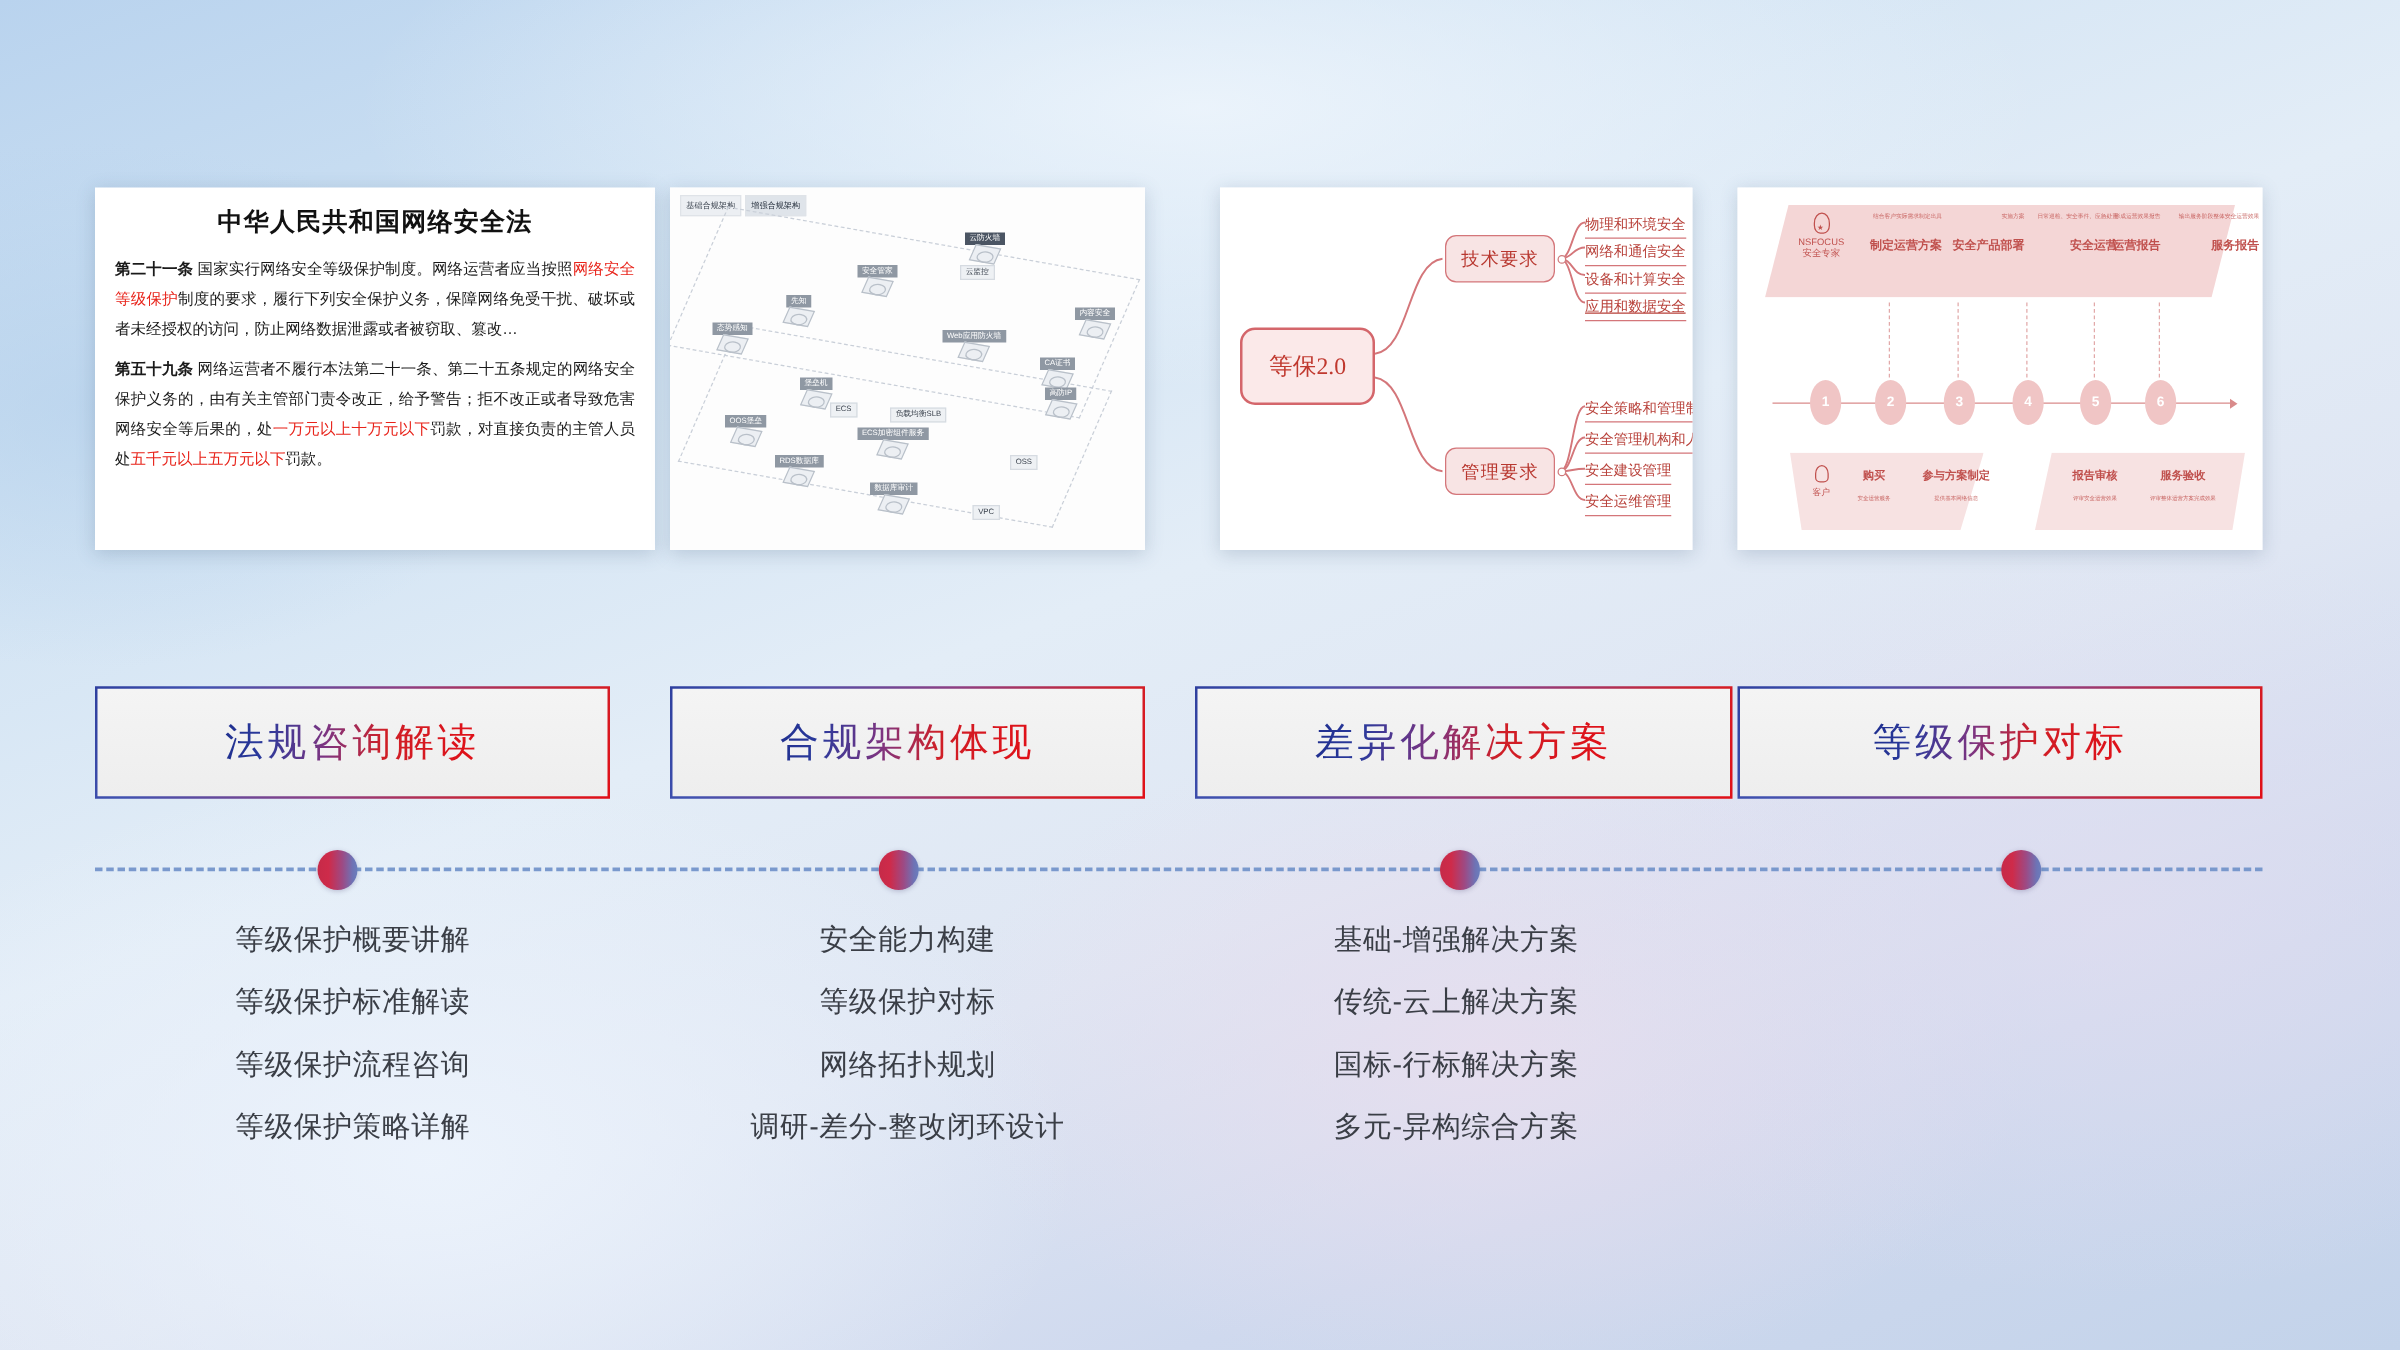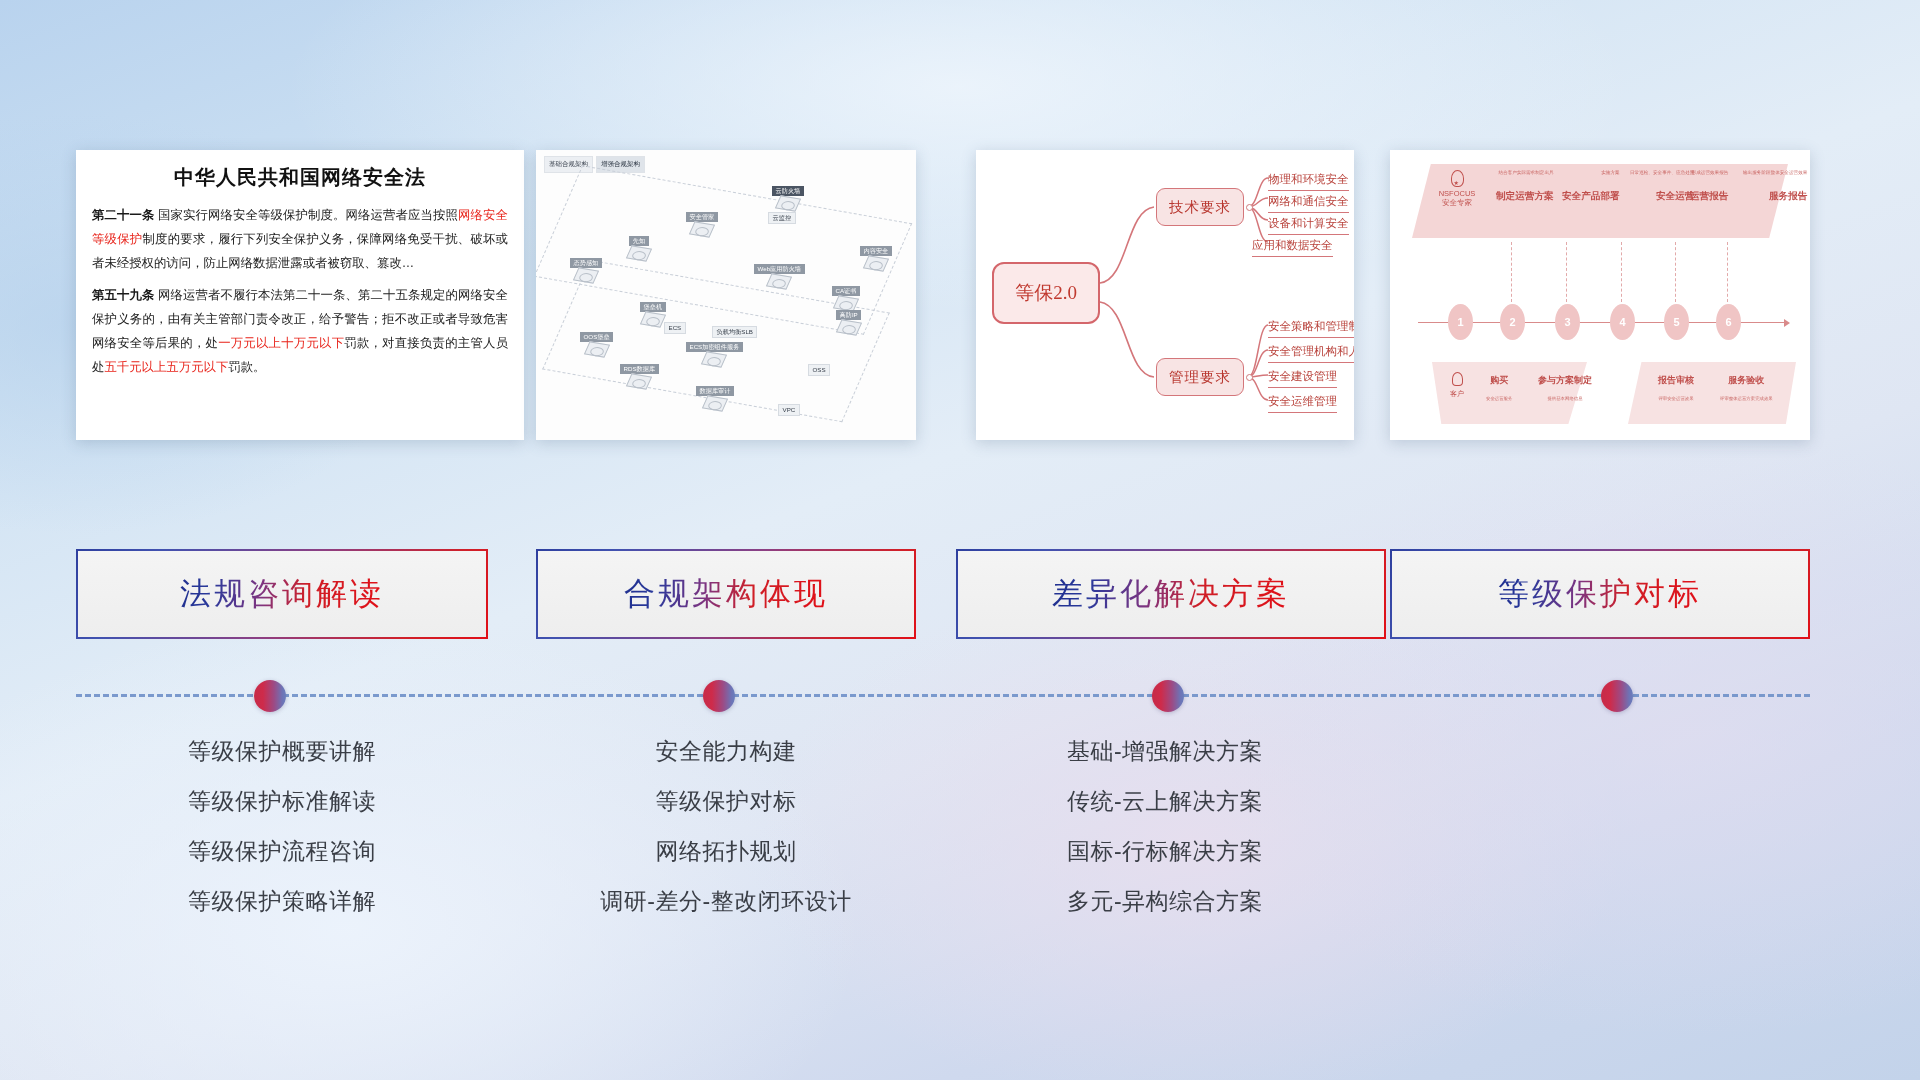--- a/index.html
+++ b/index.html
@@ -358,21 +358,21 @@
       </svg>
       <div class="mind-root">等保2.0</div>
       <div class="mind-branch b1">技术要求</div>
       <div class="mind-branch b2">管理要求</div>
       <div class="mind-dot" style="left:270px;top:54px"></div>
       <div class="mind-dot" style="left:270px;top:224px"></div>
       <div id="mind-leaves">
           <div class="mind-leaf" style="left: 292px; top: 22px;">物理和环境安全</div>
           <div class="mind-leaf" style="left: 292px; top: 44px;">网络和通信安全</div>
           <div class="mind-leaf" style="left: 292px; top: 66px;">设备和计算安全</div>
-          <div class="mind-leaf" style="left: 276px; top: 88px;">应用和数据安全</div>
+          <div class="mind-leaf" style="left: 292px; top: 88px; text-decoration: underline;">应用和数据安全</div>
           <div class="mind-leaf" style="left: 292px; top: 169px;">安全策略和管理制度</div>
           <div class="mind-leaf" style="left: 292px; top: 194px;">安全管理机构和人员</div>
           <div class="mind-leaf" style="left: 292px; top: 219px;">安全建设管理</div>
           <div class="mind-leaf" style="left: 292px; top: 244px;">安全运维管理</div>
         </div>
     </div>
   </div>
 
   <div class="card c4">
     <div class="proc">

